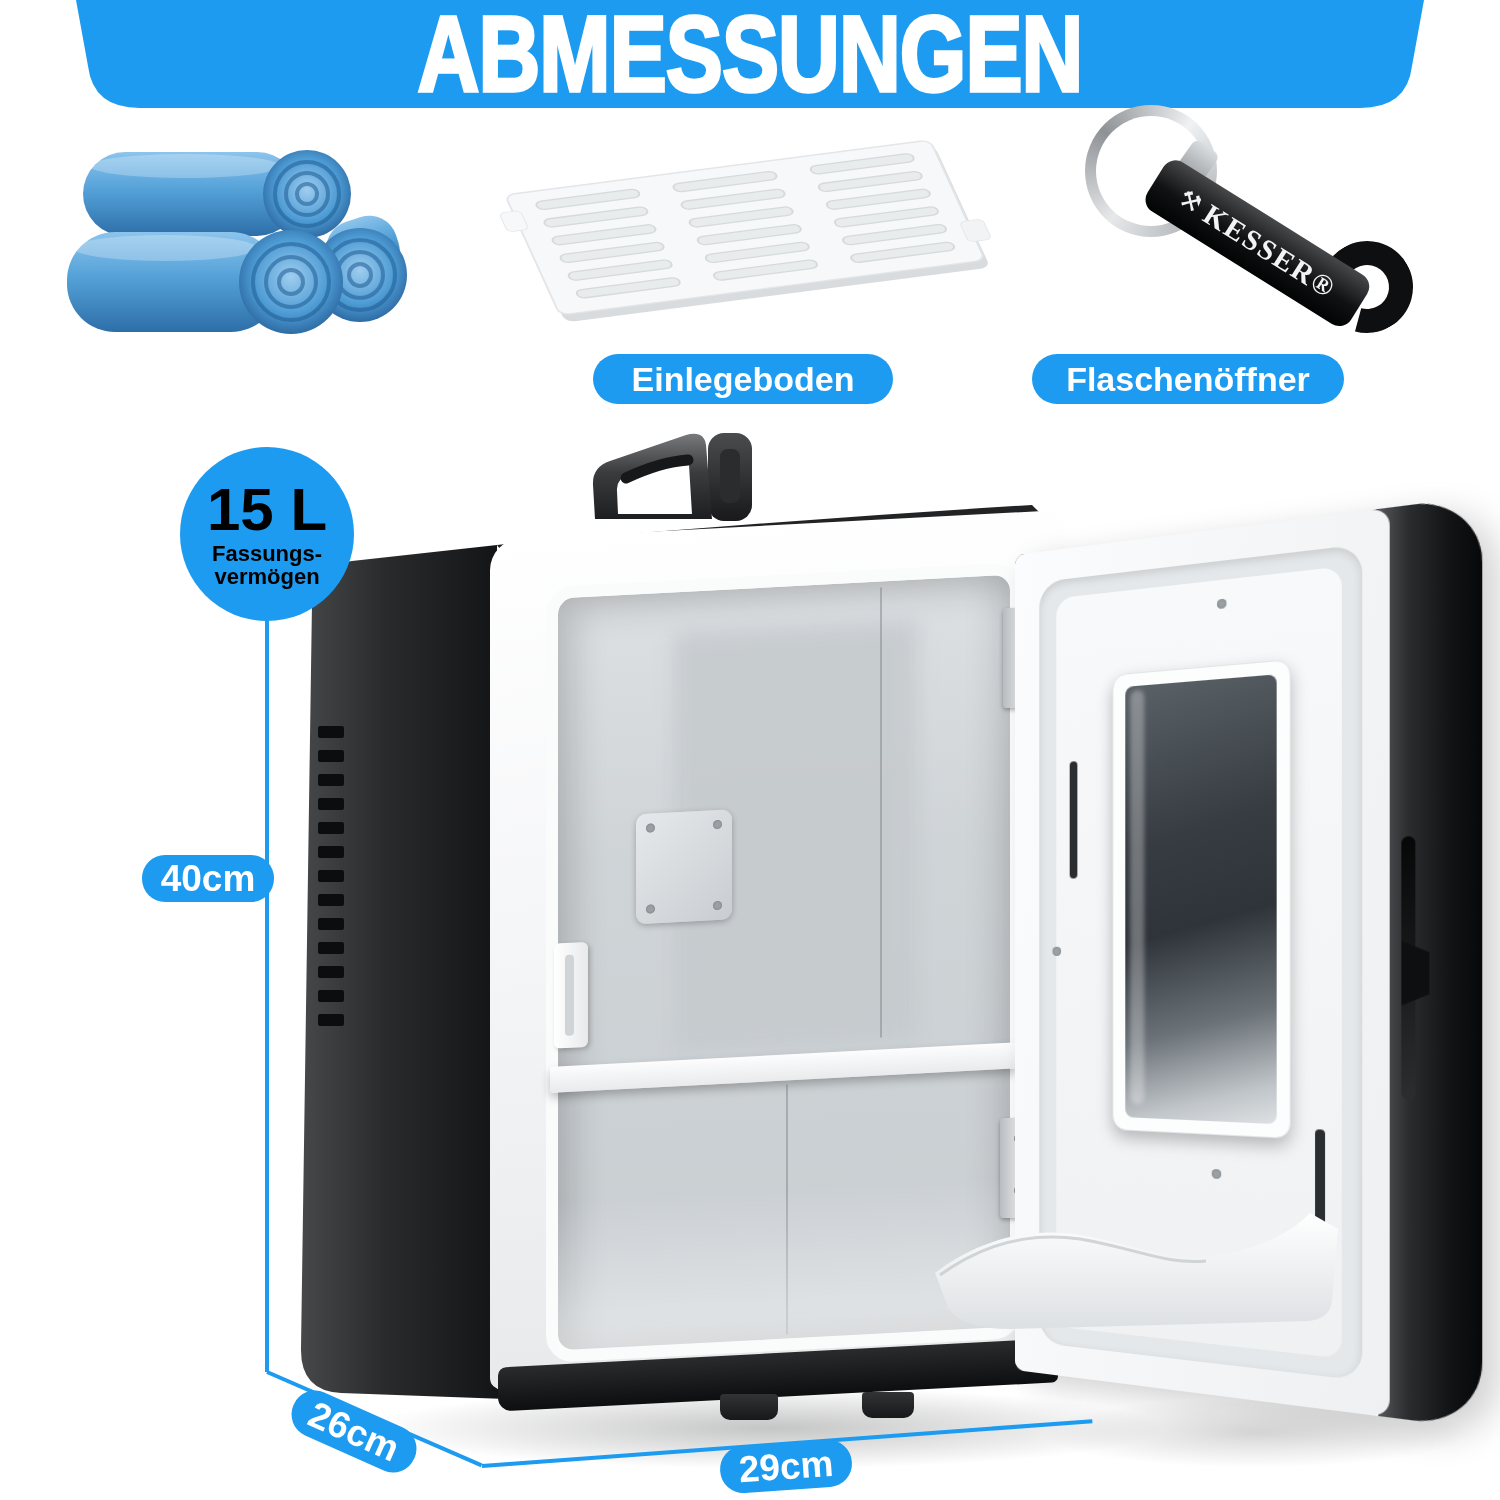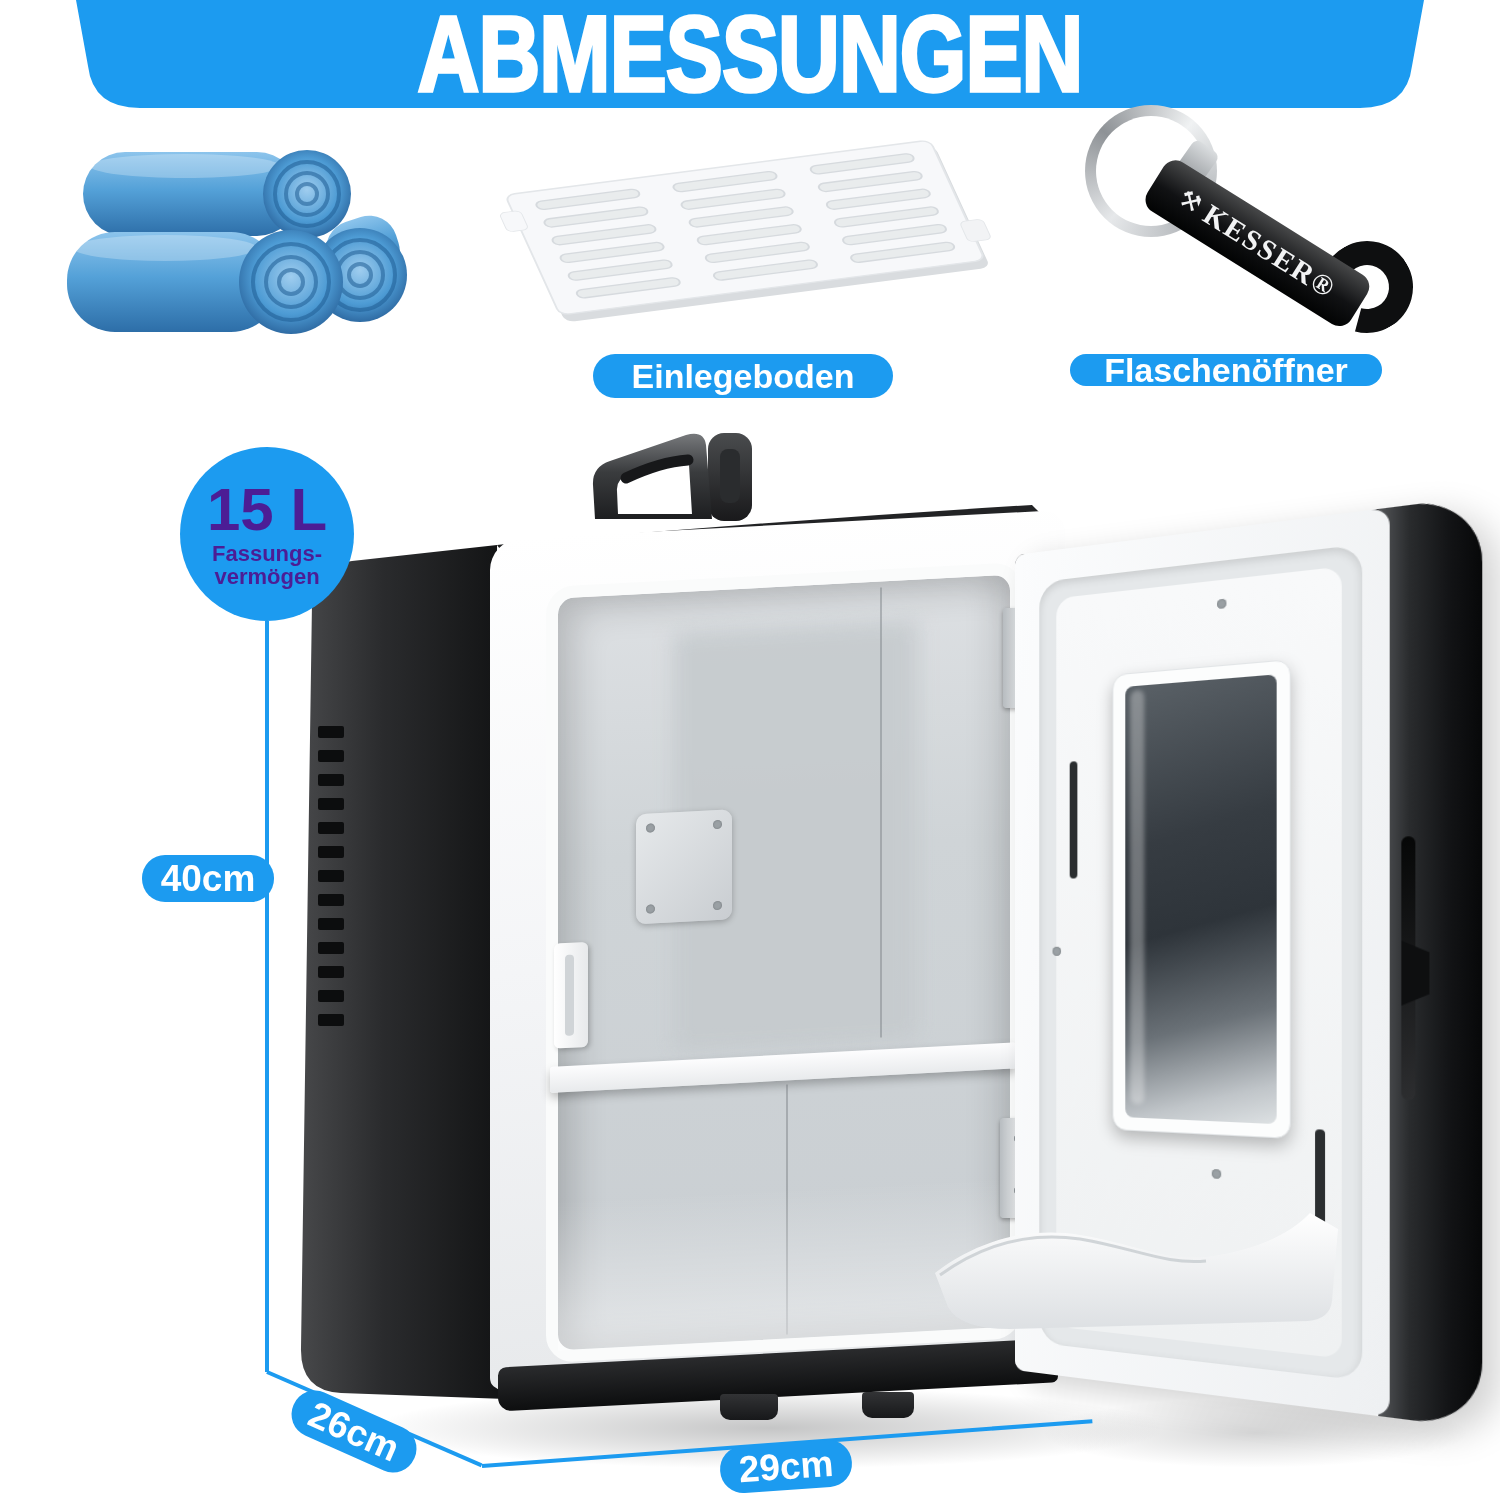--- a/index.html
+++ b/index.html
@@ -15,21 +15,21 @@
     transform:scale(0.93,1.16);}
 
   
   .pill{position:absolute;background:#1c9bf0;color:#ffffff;font-weight:bold;
         display:flex;align-items:center;justify-content:center;border-radius:26px;}
   .label-pill{height:52px;font-size:34px;}
   .dim-pill{width:132px;height:47px;border-radius:23px;font-size:37px;}
 
   
   .badge{position:absolute;left:180px;top:447px;width:174px;height:174px;border-radius:50%;
-         background:#1c9bf0;color:#4c1d95;display:flex;flex-direction:column;align-items:center;
+         background:#1c9bf0;color:#000000;display:flex;flex-direction:column;align-items:center;
          justify-content:center;text-align:center;}
   .badge-value{font-size:60px;font-weight:bold;line-height:1.0;margin-bottom:2px;}
   .badge-line{font-size:22px;font-weight:bold;line-height:1.05;}
 
   
   .dim-line{position:absolute;background:#1c9bf0;}
 
   
   .front-group{position:absolute;left:490px;top:540px;width:575px;height:850px;
                transform:skewY(-3deg);transform-origin:0 0;}
@@ -164,40 +164,40 @@
           <rect x="310" y="100" width="106" height="13" rx="6.5"></rect>
         <rect x="26" y="128" width="106" height="13" rx="6.5"></rect>
           <rect x="168" y="128" width="106" height="13" rx="6.5"></rect>
           <rect x="310" y="128" width="106" height="13" rx="6.5"></rect>
         <rect x="26" y="156" width="106" height="13" rx="6.5"></rect>
           <rect x="168" y="156" width="106" height="13" rx="6.5"></rect>
           <rect x="310" y="156" width="106" height="13" rx="6.5"></rect>
       </g>
     </g>
   </svg>
-  <div class="pill label-pill" style="left:593px;top:354px;width:300px;height:44px;">
+  <div class="pill label-pill" style="left:593px;top:354px;width:300px;height:50px;">
     <span>Einlegeboden</span>
   </div>
 
   <div class="abs" style="left:1075px;top:95px;width:340px;height:270px;">
     <div class="abs" style="left:10px;top:10px;width:132px;height:132px;border-radius:50%;
          background:conic-gradient(from 40deg,#f0f2f3,#a9adb1 25%,#e6e8ea 50%,#8e9296 75%,#f0f2f3);"></div>
     <div class="abs" style="left:21px;top:21px;width:110px;height:110px;border-radius:50%;background:#ffffff;"></div>
     <div class="abs" style="left:106px;top:48px;width:30px;height:42px;border-radius:7px;
          background:linear-gradient(#dadddf,#8f9397);transform:rotate(35deg);"></div>
     <div class="abs" style="left:246px;top:146px;width:92px;height:92px;border-radius:50%;
          border:24px solid #0e0f10;border-left-color:transparent;transform:rotate(-30deg);box-sizing:border-box;"></div>
     <div class="abs" style="left:96px;top:60px;width:240px;height:58px;border-radius:14px;
          background:linear-gradient(#474849,#111214 55%,#020303);transform:rotate(32deg);transform-origin:0 0;
          display:flex;align-items:center;justify-content:center;gap:8px;">
       <span style="color:#f2f3f4;font-size:24px;font-family:'DejaVu Sans',sans-serif;">⚒</span>
       <span style="color:#f2f3f4;font-family:'Liberation Serif',serif;font-weight:bold;font-size:29px;letter-spacing:2px;">KESSER®</span>
     </div>
   </div>
-  <div class="pill label-pill" style="left:1070px;top:354px;width:312px;height:32px;">
+  <div class="pill label-pill" style="left:1032px;top:354px;width:312px;height:50px;">
     <span>Flaschenöffner</span>
   </div>
 
   <div class="shadow-soft" style="left:380px;top:1388px;width:780px;height:80px;
        background:radial-gradient(ellipse at center,rgba(30,32,34,.26) 0%,rgba(30,32,34,.10) 45%,transparent 72%);"></div>
   <div class="shadow-soft" style="left:1040px;top:1398px;width:430px;height:70px;
        background:radial-gradient(ellipse at center,rgba(30,32,34,.18) 0%,transparent 70%);"></div>
 
   <svg class="abs" style="left:540px;top:415px;" width="260" height="130" viewBox="0 0 260 130">
     <defs>

